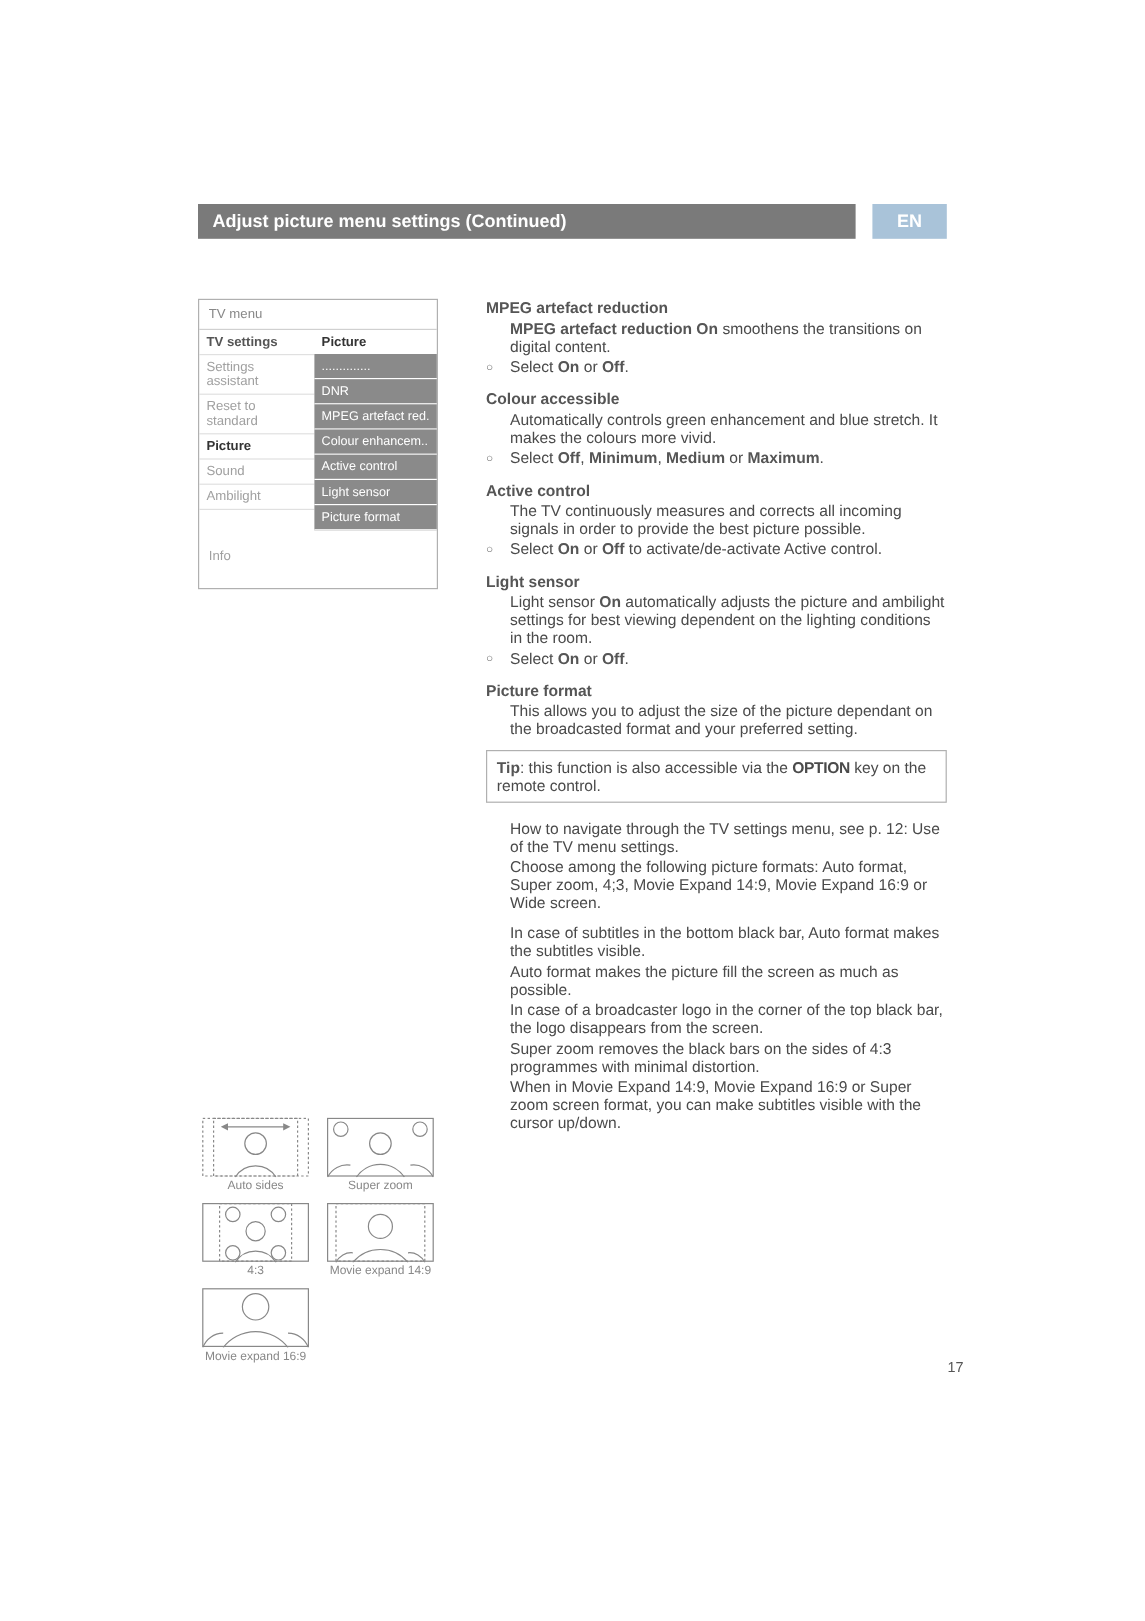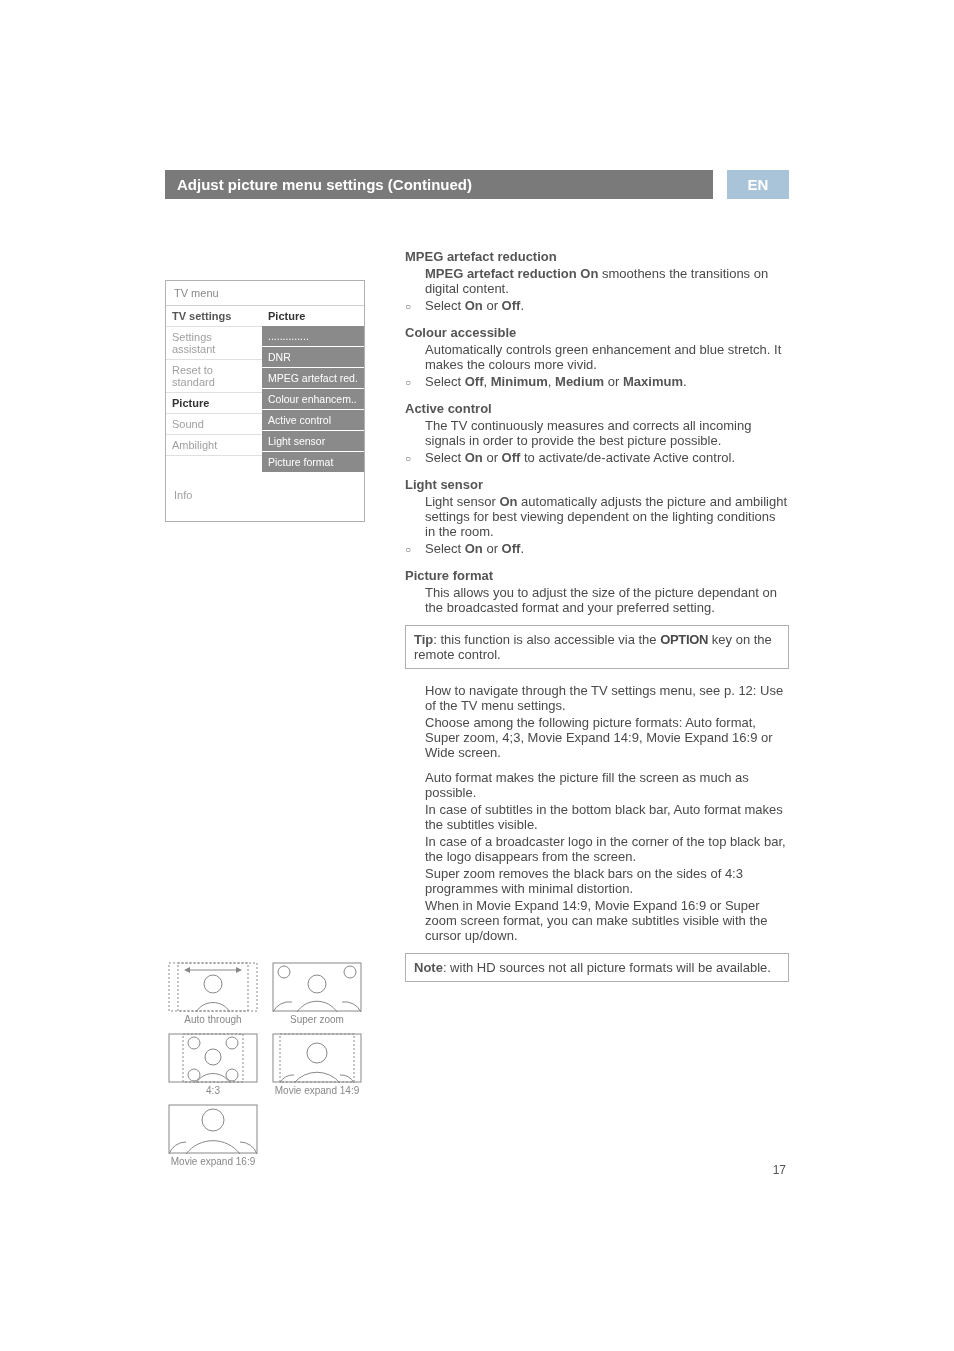--- a/index.html
+++ b/index.html
@@ -40,21 +40,20 @@
     justify-content: center;
   }
   .content-row {
     display: flex;
     gap: 40px;
     align-items: flex-start;
   }
   .left-col {
     width: 200px;
     flex-shrink: 0;
-    margin-top: 31px;
   }
   .right-col {
     flex: 1;
   }
 
   
   .tv-menu {
     border: 1px solid #b0b0b0;
     font-size: 11px;
     color: #888;
@@ -158,21 +157,21 @@
   }
   .smallcaps {
     font-variant: small-caps;
     font-weight: 700;
     letter-spacing: -0.3px;
     text-align: right;
   }
   .page-num {
     position: absolute;
     bottom: 50px;
-    right: 168px;
+    right: 151px;
     font-size: 12px;
     color: #555;
   }
 </style>
 </head>
 <body>
 
 <div class="page">
 
   <div class="header-row">
@@ -213,21 +212,21 @@
         <div class="format-cell">
           <svg width="90" height="50" viewBox="0 0 90 50">
             <rect x="1" y="1" width="88" height="48" fill="none" stroke="#888" stroke-dasharray="2,2"></rect>
             <rect x="10" y="1" width="70" height="48" fill="none" stroke="#888" stroke-dasharray="2,2"></rect>
             <line x1="20" y1="8" x2="70" y2="8" stroke="#888"></line>
             <polygon points="16,8 22,5 22,11" fill="#888"></polygon>
               <polygon points="74,8 68,5 68,11" fill="#888"></polygon>
             <circle cx="45" cy="22" r="9" fill="none" stroke="#888"></circle>
             <path d="M28 50 A20 20 0 0 1 62 50" fill="none" stroke="#888"></path>
           </svg>
-          <span>Auto through</span>
+          <span>Auto sides</span>
         </div>
         <div class="format-cell">
           <svg width="90" height="50" viewBox="0 0 90 50">
             <rect x="1" y="1" width="88" height="48" fill="none" stroke="#888"></rect>
             <circle cx="12" cy="10" r="6" fill="none" stroke="#888"></circle>
             <circle cx="78" cy="10" r="6" fill="none" stroke="#888"></circle>
             <circle cx="45" cy="22" r="9" fill="none" stroke="#888"></circle>
             <path d="M25 50 A24 24 0 0 1 65 50" fill="none" stroke="#888"></path>
             <path d="M1 50 A18 18 0 0 1 20 40" fill="none" stroke="#888"></path>
             <path d="M89 50 A18 18 0 0 0 70 40" fill="none" stroke="#888"></path>
@@ -317,27 +316,24 @@
       <div class="section-title">Picture format</div>
       <div class="body-block para">This allows you to adjust the size of the picture dependant on the broadcasted format and your preferred setting.</div>
 
       <div class="tip-box">
         <b>Tip</b><span>: this function is also accessible via the </span><span class="smallcaps">OPTION</span><span> key on the remote control.</span>
       </div>
 
       <div class="body-block">How to navigate through the TV settings menu, see p. 12: Use of the TV menu settings.</div>
       <div class="body-block para">Choose among the following picture formats: Auto format, Super zoom, 4;3, Movie Expand 14:9, Movie Expand 16:9 or Wide screen.</div>
 
+      <div class="body-block">In case of subtitles in the bottom black bar, Auto format makes the subtitles visible.</div>
       <div class="body-block">Auto format makes the picture fill the screen as much as possible.</div>
-      <div class="body-block">In case of subtitles in the bottom black bar, Auto format makes the subtitles visible.</div>
       <div class="body-block">In case of a broadcaster logo in the corner of the top black bar, the logo disappears from the screen.</div>
       <div class="body-block">Super zoom removes the black bars on the sides of 4:3 programmes with minimal distortion.</div>
       <div class="body-block para">When in Movie Expand 14:9, Movie Expand 16:9 or Super zoom screen format, you can make subtitles visible with the cursor up/down.</div>
 
-      <div class="tip-box">
-        <b>Note</b><span>: with HD sources not all picture formats will be available.</span>
-      </div>
 
     </div>
   </div>
 
   <div class="page-num">17</div>
 </div>
 
 </body></html>

